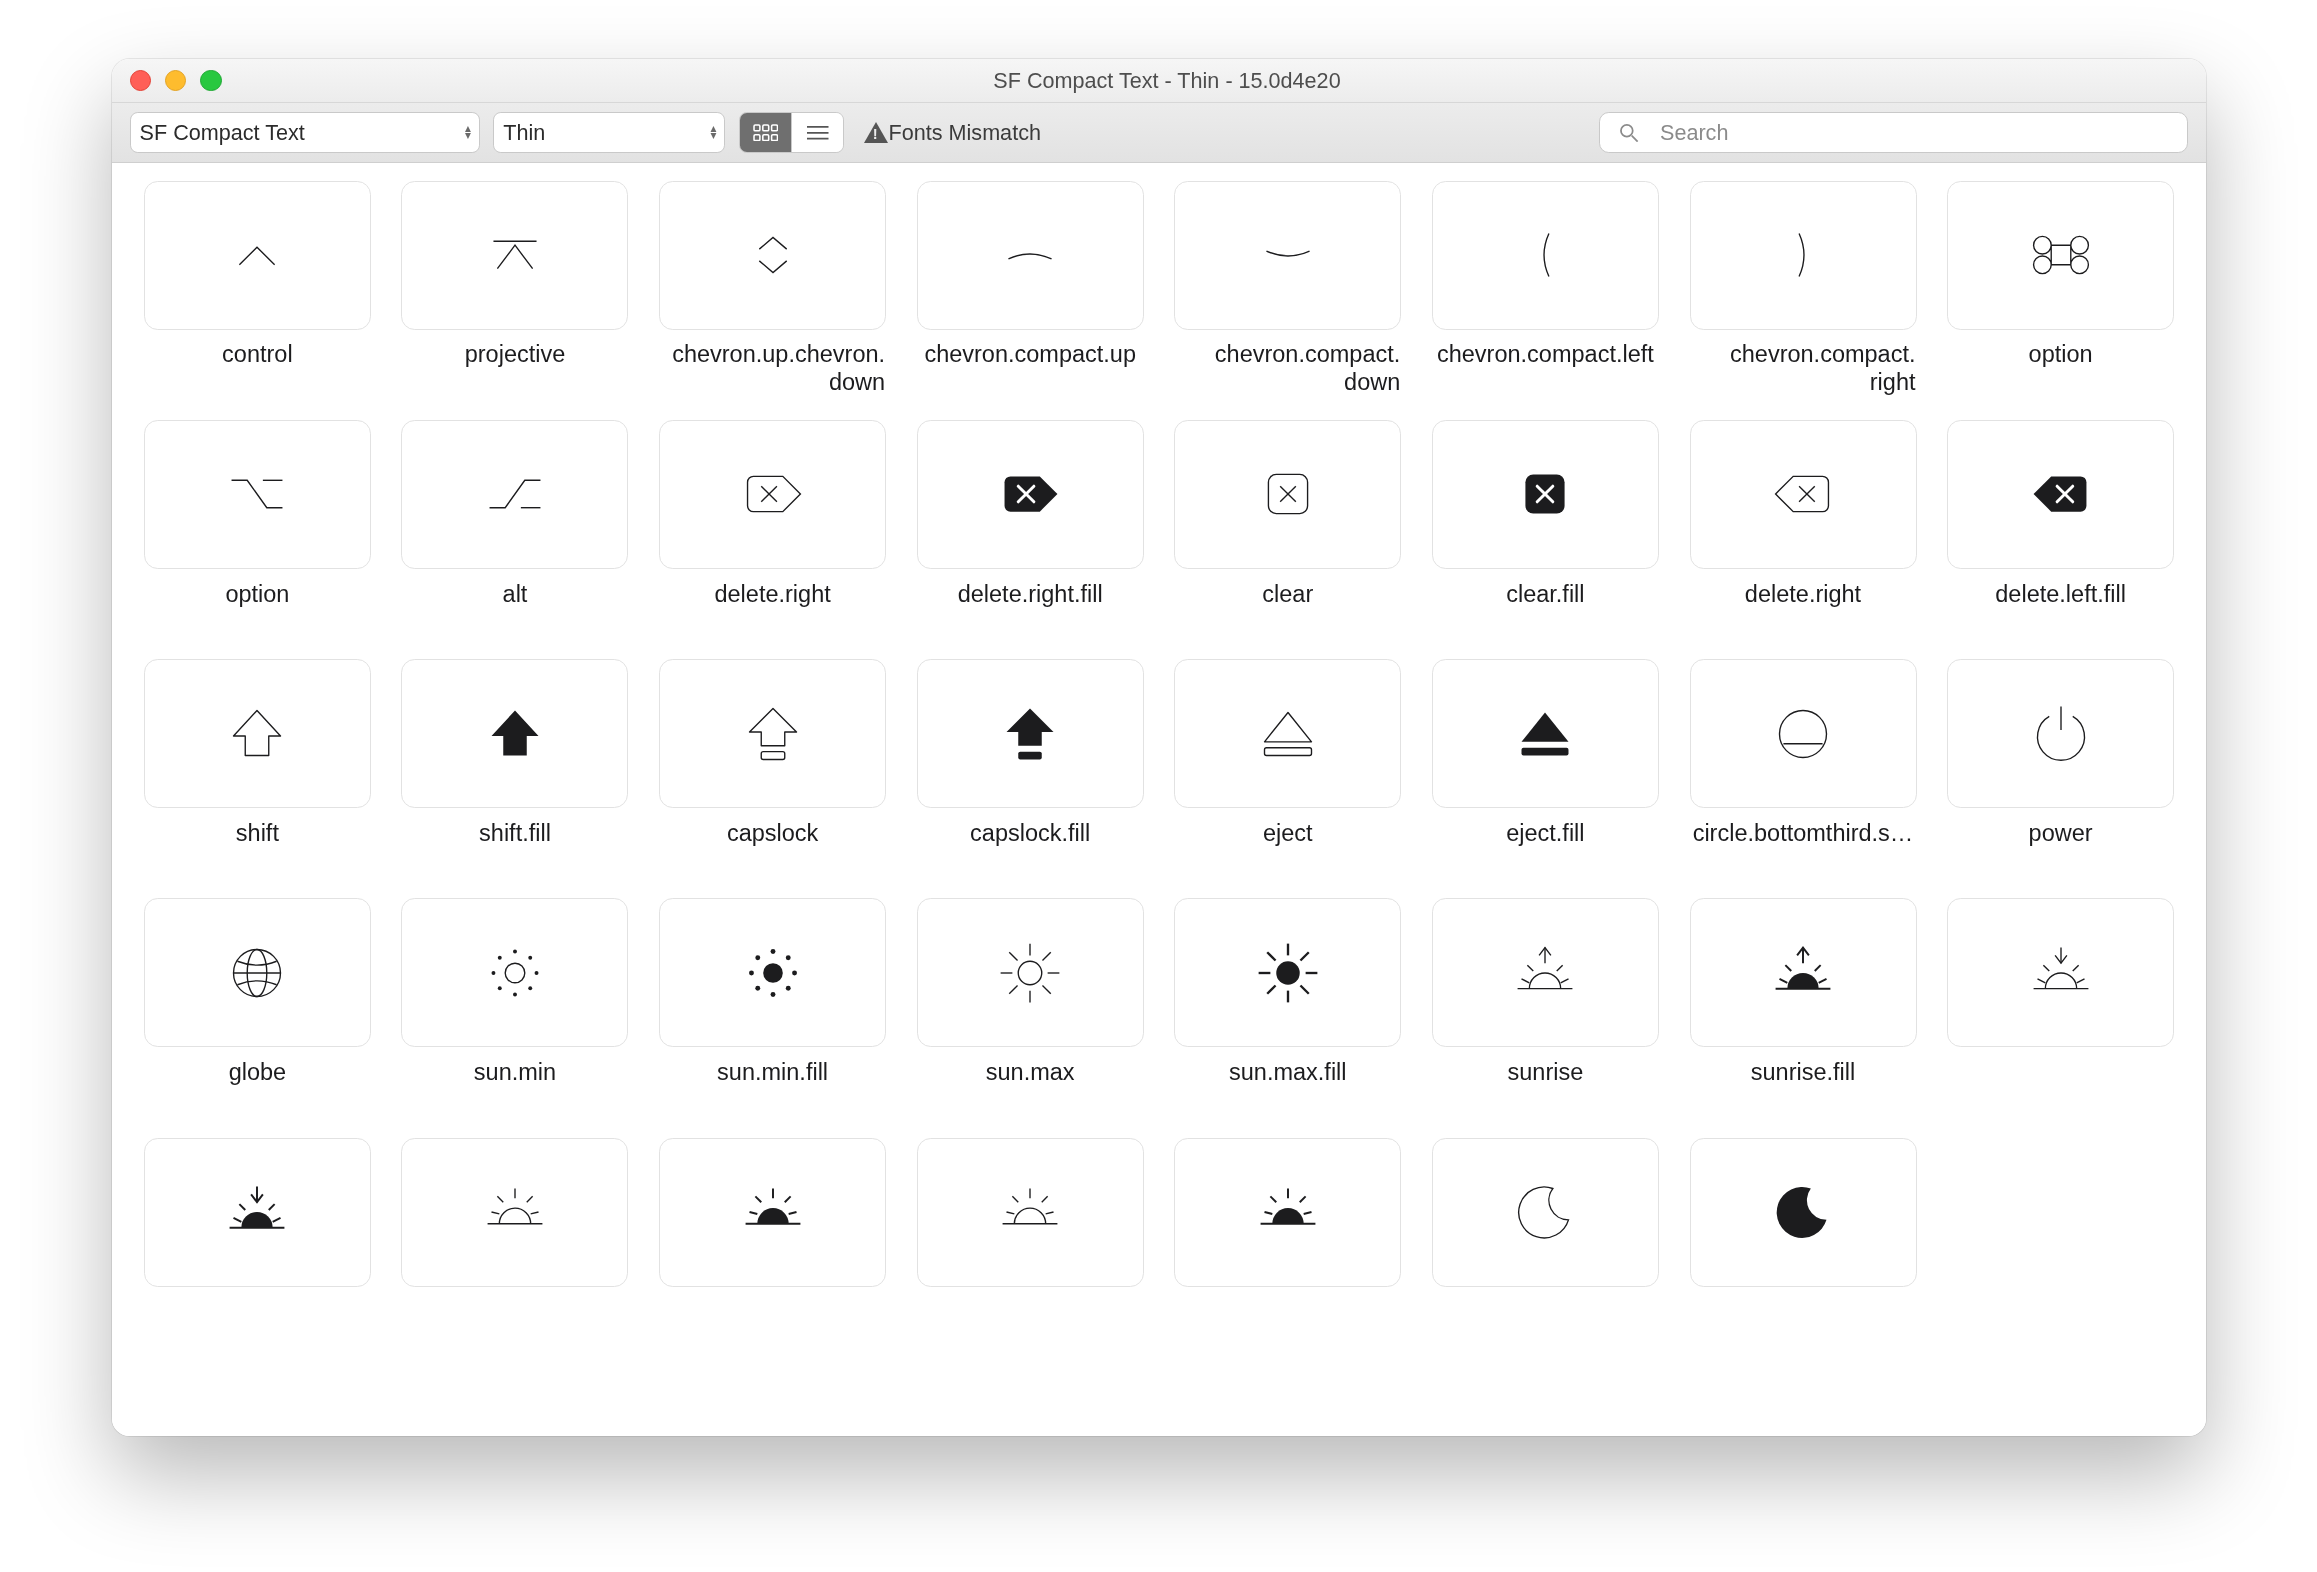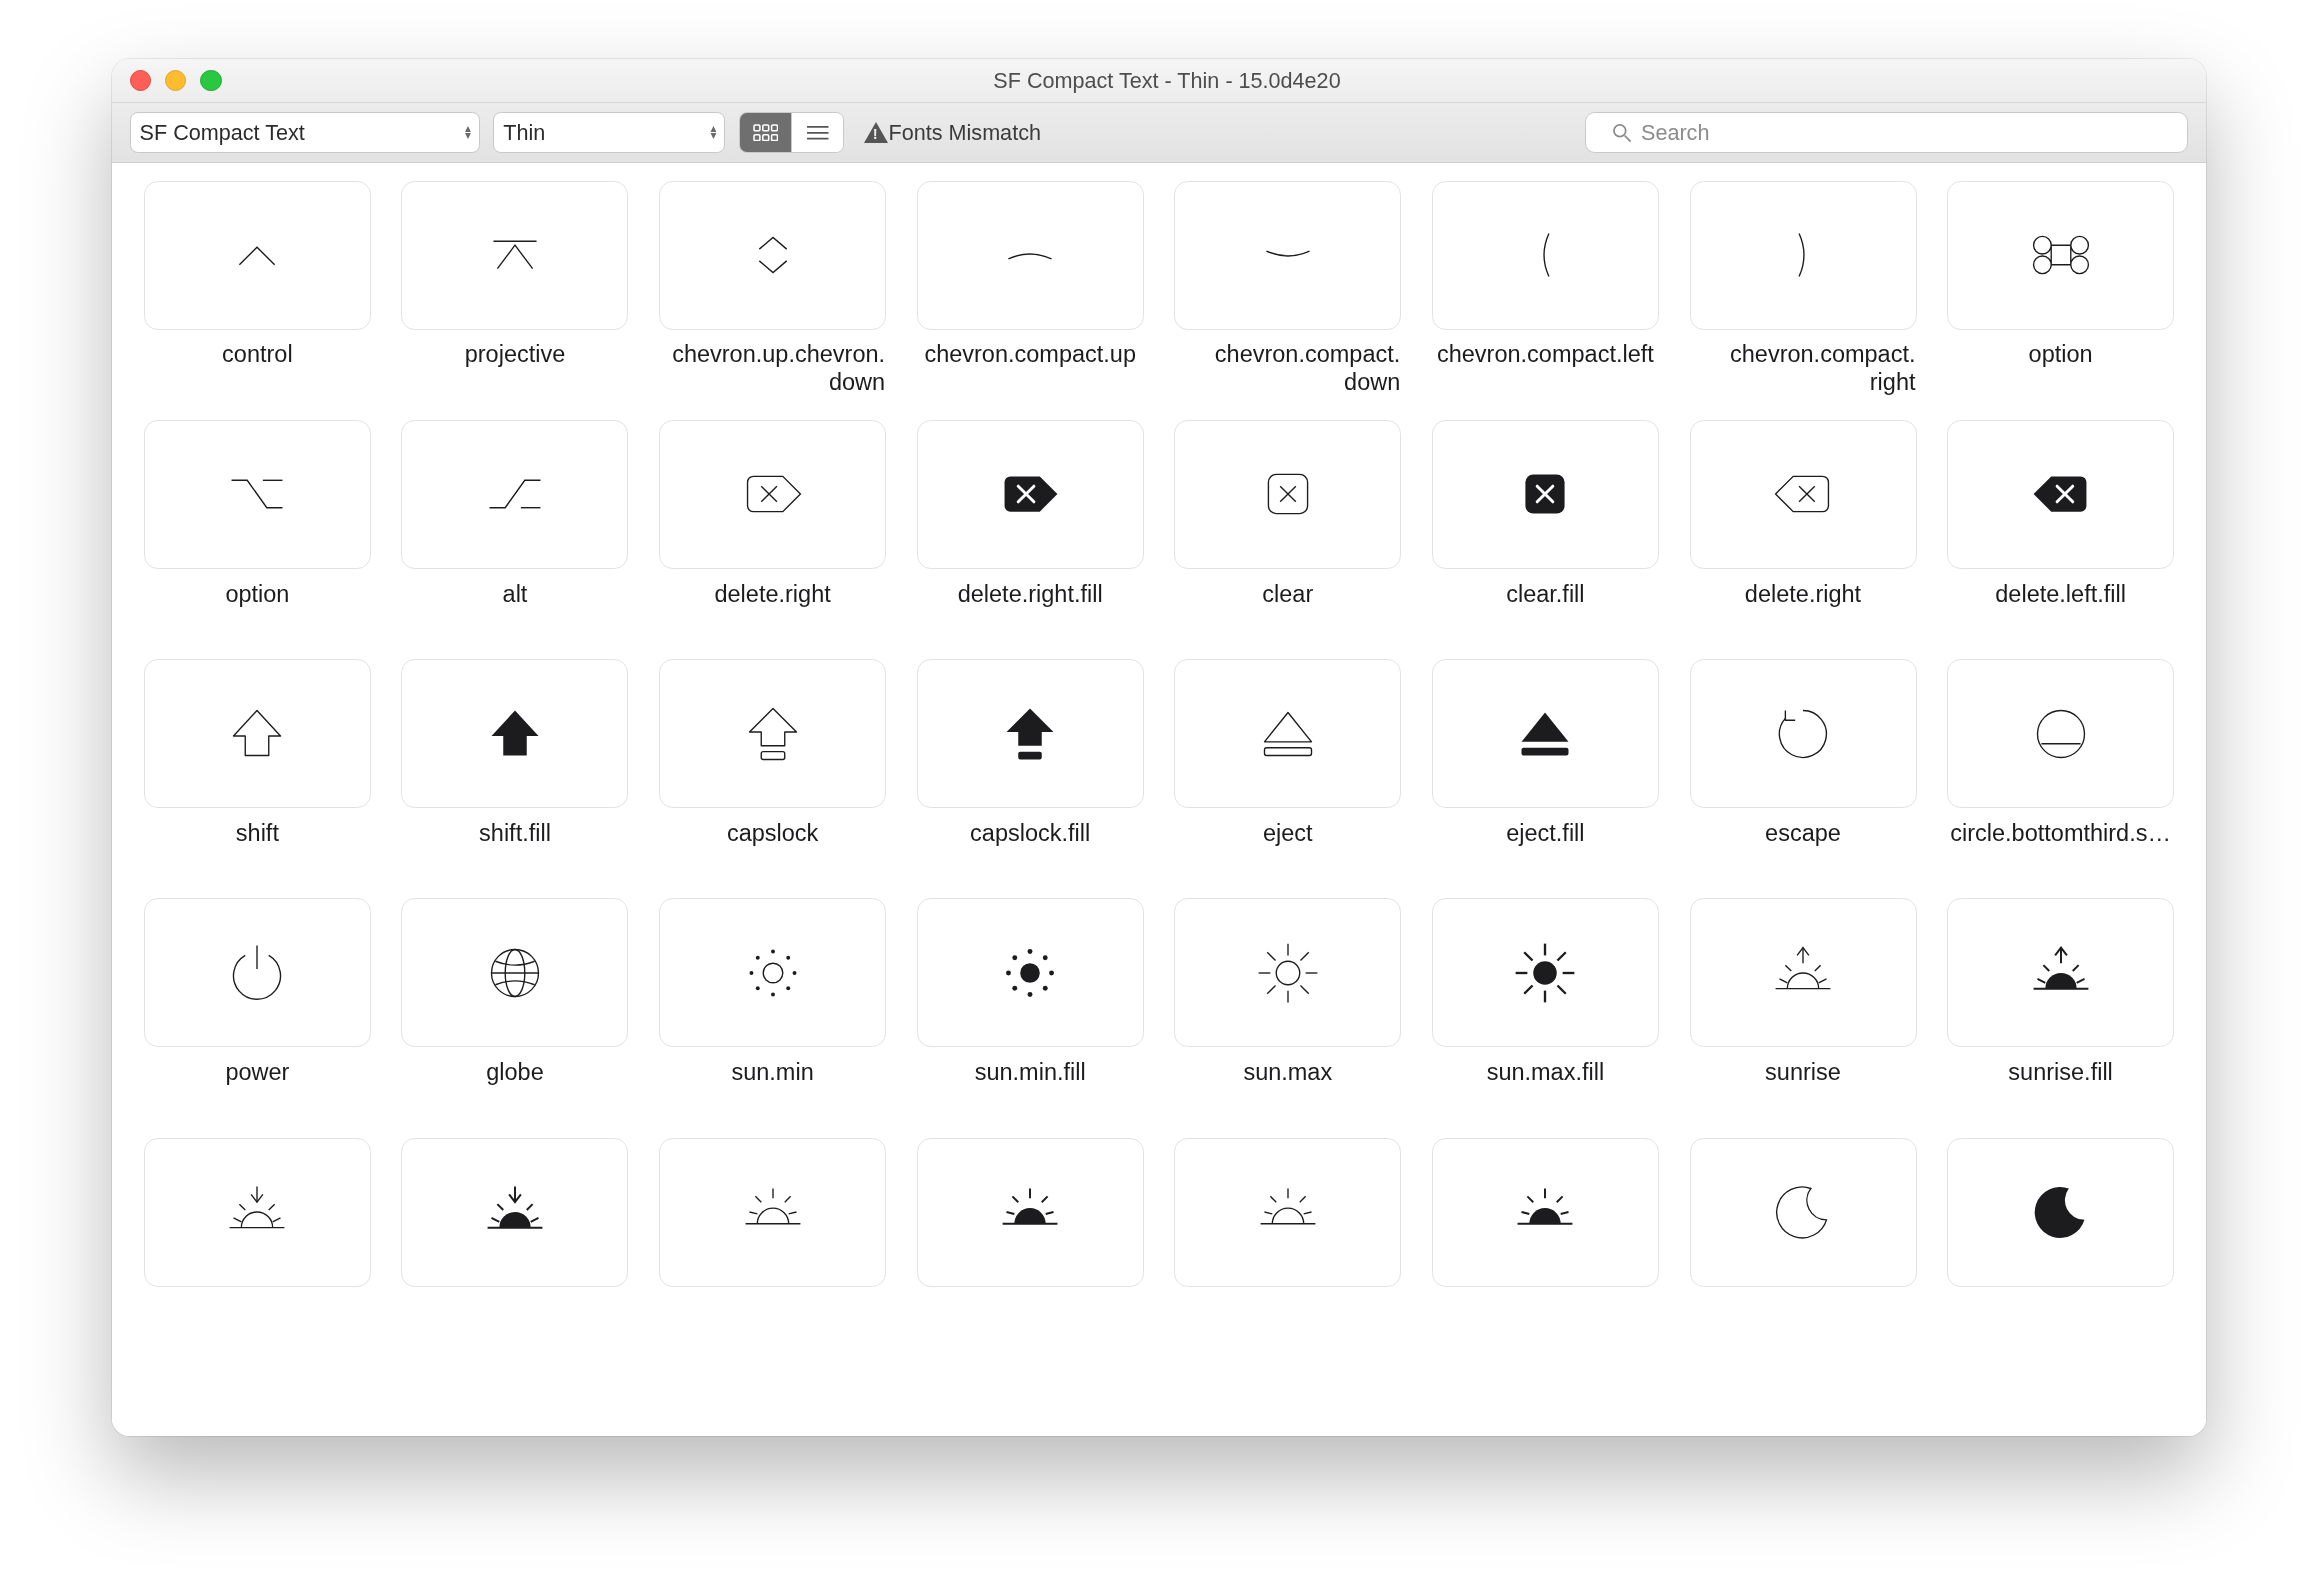--- a/index.html
+++ b/index.html
@@ -20,21 +20,21 @@
   .popup-font{width:304px;}
   .popup-weight{width:186px;}
   .seg{display:flex;border:1px solid #c9c9c9;border-radius:7.8px;overflow:hidden;height:39px;}
   .seg .seg-b{width:51px;display:flex;align-items:center;justify-content:center;background:#fff;color:#555;}
   .seg .seg-b.active{background:#6f6f6f;color:#fff;}
   .seg .seg-b+.seg-b{border-left:1px solid #c9c9c9;}
   .warn{display:flex;align-items:center;gap:1px;font-size:21.6px;color:#3b3b3b;margin-left:5.9px;}
   .warn-tri{width:0;height:0;border-left:12.7px solid transparent;border-right:12.7px solid transparent;border-bottom:21.6px solid #555;position:relative;}
   .warn-tri::after{content:"!";position:absolute;left:-2.9px;top:3.9px;color:#ececec;font-weight:700;font-size:14.7px;}
   .spacer{flex:1;}
-  .search{background:#fff;border:1px solid #c9c9c9;border-radius:9.8px;height:39px;width:549px;display:flex;align-items:center;padding:0 26px;color:#8b8b8b;font-size:21.6px;gap:9px;}
+  .search{background:#fff;border:1px solid #c9c9c9;border-radius:9.8px;height:39px;width:549px;display:flex;align-items:center;padding:0 19px;color:#8b8b8b;font-size:21.6px;gap:21px;}
   .search svg{flex:none;}
   
   .content{height:1255px;overflow:hidden;background:#fff;padding:17.6px 27.4px 0 27.4px;}
   .grid{display:grid;grid-template-columns:repeat(8,1fr);column-gap:21.6px;row-gap:23.5px;}
   .cell{display:flex;flex-direction:column;align-items:center;}
   .tile{width:225px;height:147px;border:1px solid #e2e2e2;border-radius:13.7px;background:#fff;display:flex;align-items:center;justify-content:center;}
   .tile svg{display:block;}
   .label{margin-top:11.8px;font-size:23.5px;line-height:27.4px;color:#1c1c1e;text-align:right;min-height:55px;max-width:225px;word-break:break-word;}
 </style>
 </head>
@@ -326,31 +326,20 @@
                   <rect x="24" y="62" width="48" height="8" rx="2"></rect>
                 </g>
               </svg>
             </div>
             <div class="label">eject.​fill</div>
           </div>
           <div class="cell">
             <div class="tile">
               <svg width="94" height="94" viewBox="0 0 96 96">
                 <g fill="none" stroke="#1c1c1e" stroke-width="1.4">
-                  <path d="M48 24 A24 24 0 1 1 30 32"></path>
-                  <path d="M30 24 L30 34 L40 34"></path>
-                </g>
-              </svg>
-            </div>
-            <div class="label">escape</div>
-          </div>
-          <div class="cell">
-            <div class="tile">
-              <svg width="94" height="94" viewBox="0 0 96 96">
-                <g fill="none" stroke="#1c1c1e" stroke-width="1.4">
                   <circle cx="48" cy="48" r="24"></circle>
                   <line x1="28" y1="58" x2="68" y2="58"></line>
                 </g>
               </svg>
             </div>
             <div class="label">circle.​bottomthird.​s…</div>
           </div>
           <div class="cell">
             <div class="tile">
               <svg width="94" height="94" viewBox="0 0 96 96">

